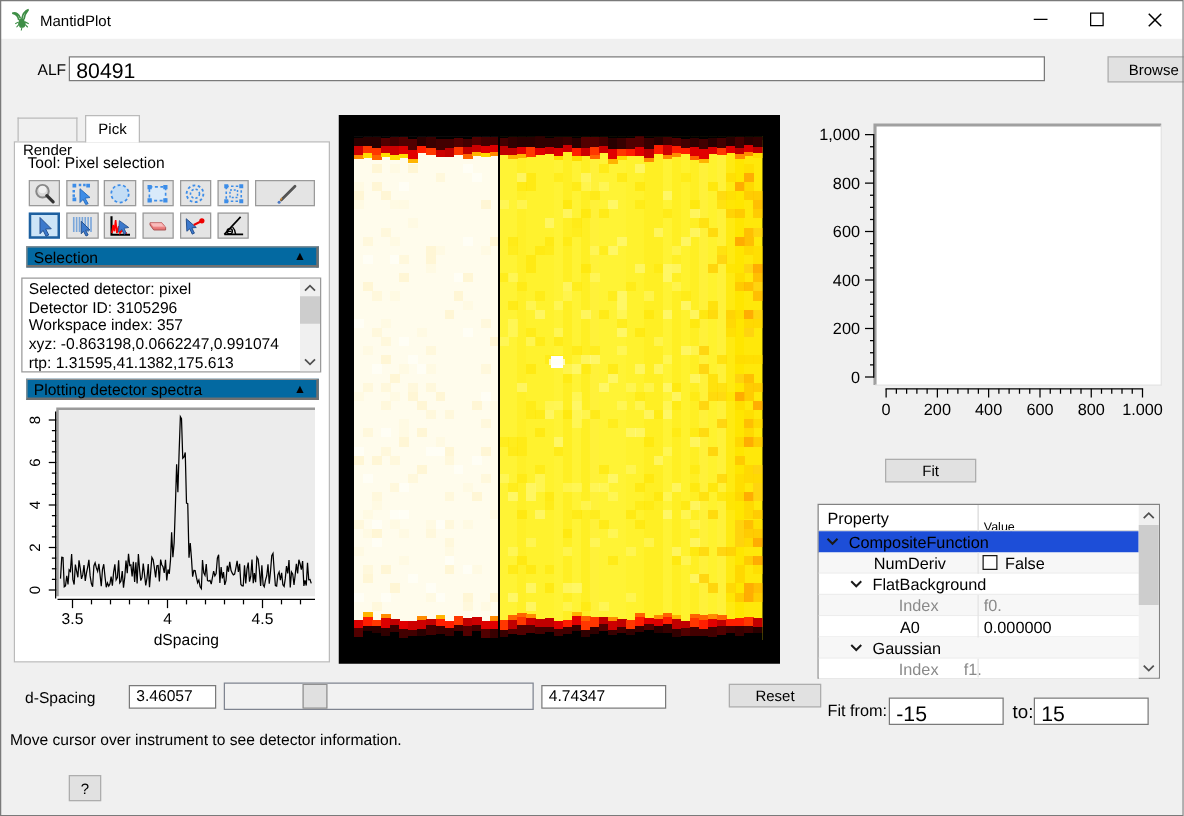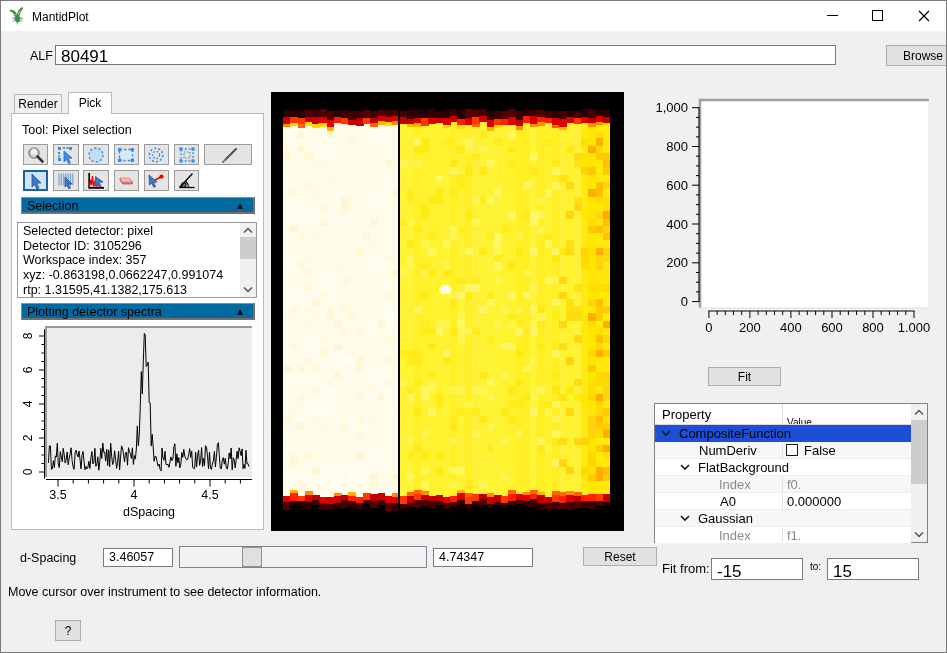--- a/index.html
+++ b/index.html
@@ -31,21 +31,21 @@
 <div class="abs" style="left:872px;top:10px;width:11px;height:11px;border:1.1px solid #000"></div>
 <svg class="abs" style="left:918px;top:10px" width="12" height="12">
  <path d="M1 1 L11 11 M11 1 L1 11" stroke="#000" stroke-width="1.2"></path>
   </svg>
 
 <div class="txt" style="left:30px;top:49px;font-size:12.5px">ALF</div>
 <div class="input" style="left:55px;top:45px;width:781px;height:20px">80491</div>
 <div class="btn" style="left:843px;top:45px;width:74px;height:21px">Browse</div>
 
 <div class="abs" style="left:11px;top:113px;width:253px;height:417px;background:#fff;border:1px solid #bababa"></div>
-<div class="abs" style="left:14px;top:94px;width:48px;height:19px;background:#f0f0f0;border:1px solid #bababa;border-bottom:none;font-size:12px;text-align:center;padding-top:2px">Render</div>
+<div class="abs" style="left:14px;top:94px;width:48px;height:19px;background:#f0f0f0;border:1px solid #bababa;border-bottom:none;font-size:12px;text-align:center;padding-top:18px">Render</div>
 <div class="abs" style="left:68px;top:92px;width:44px;height:22px;background:#fff;border:1px solid #bababa;border-bottom:none;font-size:12px;text-align:center;padding-top:3px">Pick</div>
 
 <div class="txt" style="left:22px;top:123px;font-size:12.5px">Tool: Pixel selection</div>
 <div class="tbtn" style="left:22.9px;top:144px;width:25.6px;height:21px">
     <svg width="18" height="18" viewBox="0 0 18 18">
       <circle cx="7" cy="7" r="5" fill="#d8d8d8" stroke="#888" stroke-width="1.6"></circle>
       <circle cx="7" cy="5.6" r="3" fill="#efefef"></circle>
       <line x1="10.5" y1="10.5" x2="15.5" y2="15.5" stroke="#333" stroke-width="2.6" stroke-linecap="round"></line>
     </svg>
   </div>
@@ -1185,39 +1185,39 @@
   <span style="position:absolute;left:132px;top:1px">0.000000</span>
   </div>
 <div class="row" style="top:510px;background:#f7f7f7;border-bottom:1px solid #ededed">
     <span style="position:absolute;left:43px;top:1px">Gaussian</span>
   </div>
 <svg style="position:absolute;left:680px;top:515px" width="10" height="7">
     <path d="M1 1 L5 5 L9 1" fill="none" stroke="#1a1a1a" stroke-width="1.6"></path>
   </svg>
 <div class="row" style="top:527px;background:#fff;color:#8a8a8a;height:16px">
     <span style="position:absolute;left:64px;top:1px">Index</span>
-  <span style="position:absolute;left:132px;top:1px">f1.</span>
+  <span style="position:absolute;left:116px;top:1px">f1.</span>
   </div>
 <div class="abs" style="left:782px;top:404px;width:1px;height:21px;background:#d9d9d9"></div>
 <div class="abs" style="left:782px;top:442px;width:1px;height:17px;background:#e3e3e3"></div>
 <div class="abs" style="left:782px;top:476px;width:1px;height:34px;background:#e3e3e3"></div>
 <div class="abs" style="left:782px;top:527px;width:1px;height:15px;background:#e3e3e3"></div>
 
 <div class="abs" style="left:911px;top:404px;width:16px;height:138px;background:#f0f0f0"></div>
 <svg style="position:absolute;left:913px;top:409px" width="12" height="7">
     <path d="M2 5.5 L6 1.5 L10 5.5" fill="none" stroke="#505050" stroke-width="1.4"></path>
   </svg>
 <div class="abs" style="left:911px;top:420px;width:16px;height:64px;background:#cdcdcd"></div>
 <svg style="position:absolute;left:913px;top:531px" width="12" height="7">
     <path d="M2 1.5 L6 5.5 L10 1.5" fill="none" stroke="#505050" stroke-width="1.4"></path>
   </svg>
 
 <div class="txt" style="left:662px;top:561px;font-size:13px">Fit from:</div>
 <div class="input" style="left:711px;top:558px;width:92px;height:22px;padding-top:3px">-15</div>
-<div class="txt" style="left:810px;top:561px;font-size:10px">to:</div>
+<div class="txt" style="left:810px;top:561px;font-size:15px">to:</div>
 <div class="input" style="left:827px;top:558px;width:92px;height:22px;padding-top:3px">15</div>
 
 <div class="txt" style="left:20px;top:551px;font-size:12.5px">d-Spacing</div>
 <div class="input" style="left:103px;top:548px;width:70px;height:19px;font-size:12.5px">3.46057</div>
 <div class="abs" style="left:179px;top:546px;width:248px;height:22px;background:#f2f2f2;border:1px solid #7f8490"></div>
 <div class="abs" style="left:242px;top:547px;width:20px;height:20px;background:#e0e0e0;border:1px solid #909090"></div>
 <div class="input" style="left:433px;top:548px;width:100px;height:19px;font-size:12.5px">4.74347</div>
 <div class="btn" style="left:540px;top:547px;width:74px;height:19px">Reset</div>
 
 <div class="txt" style="left:8px;top:585px;font-size:12.5px">Move cursor over instrument to see detector information.</div>

